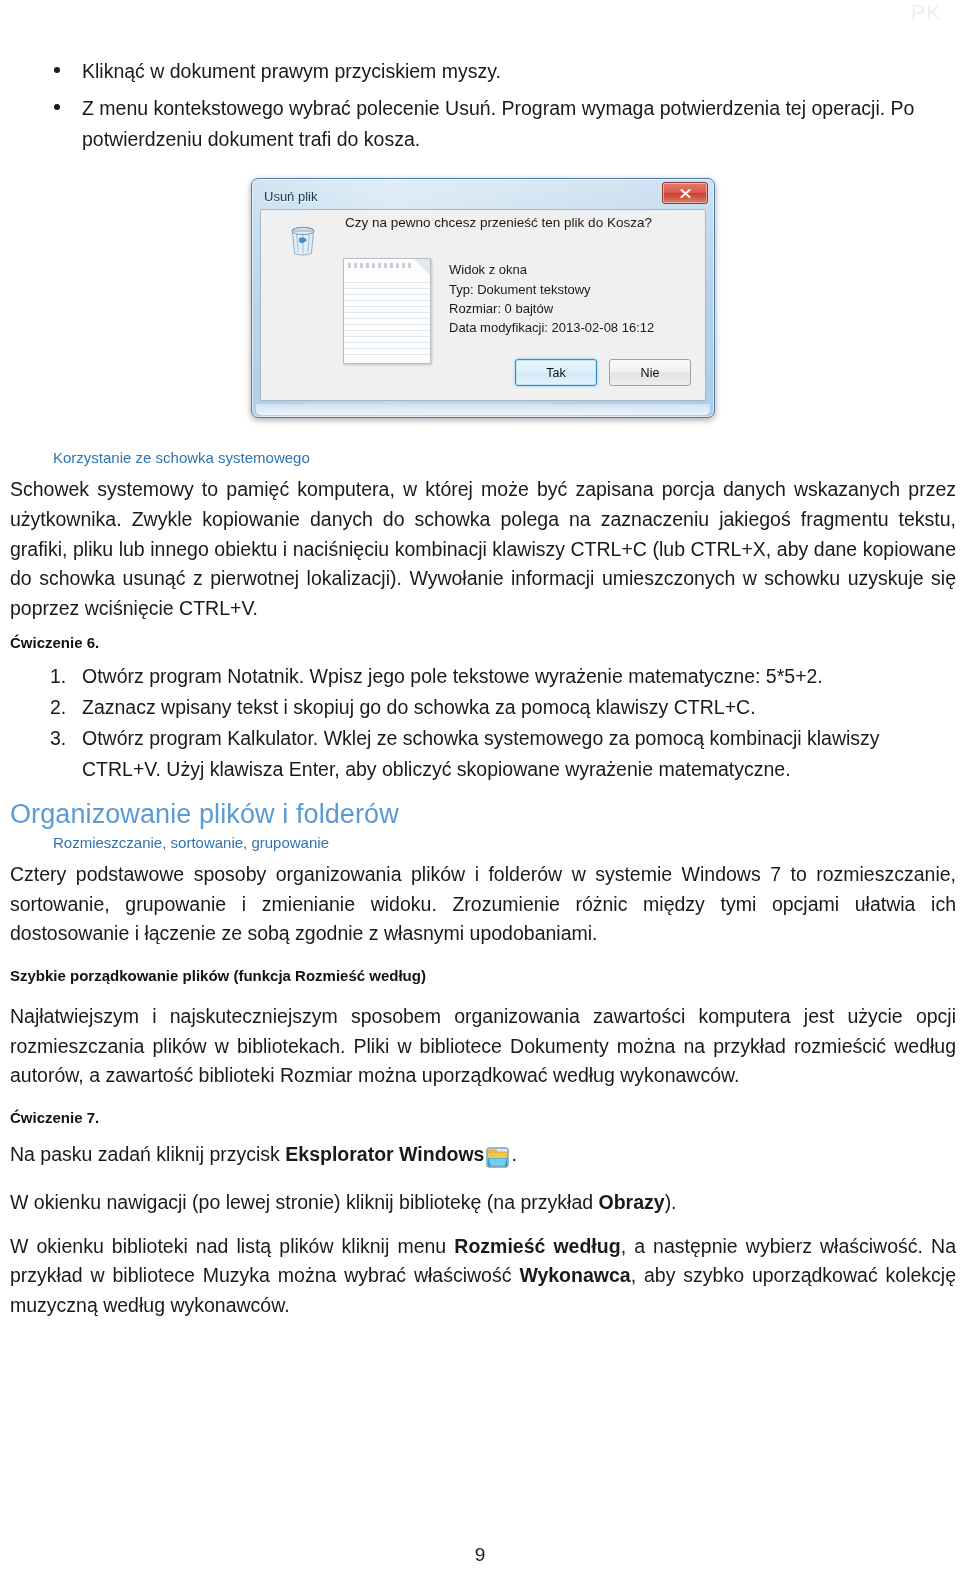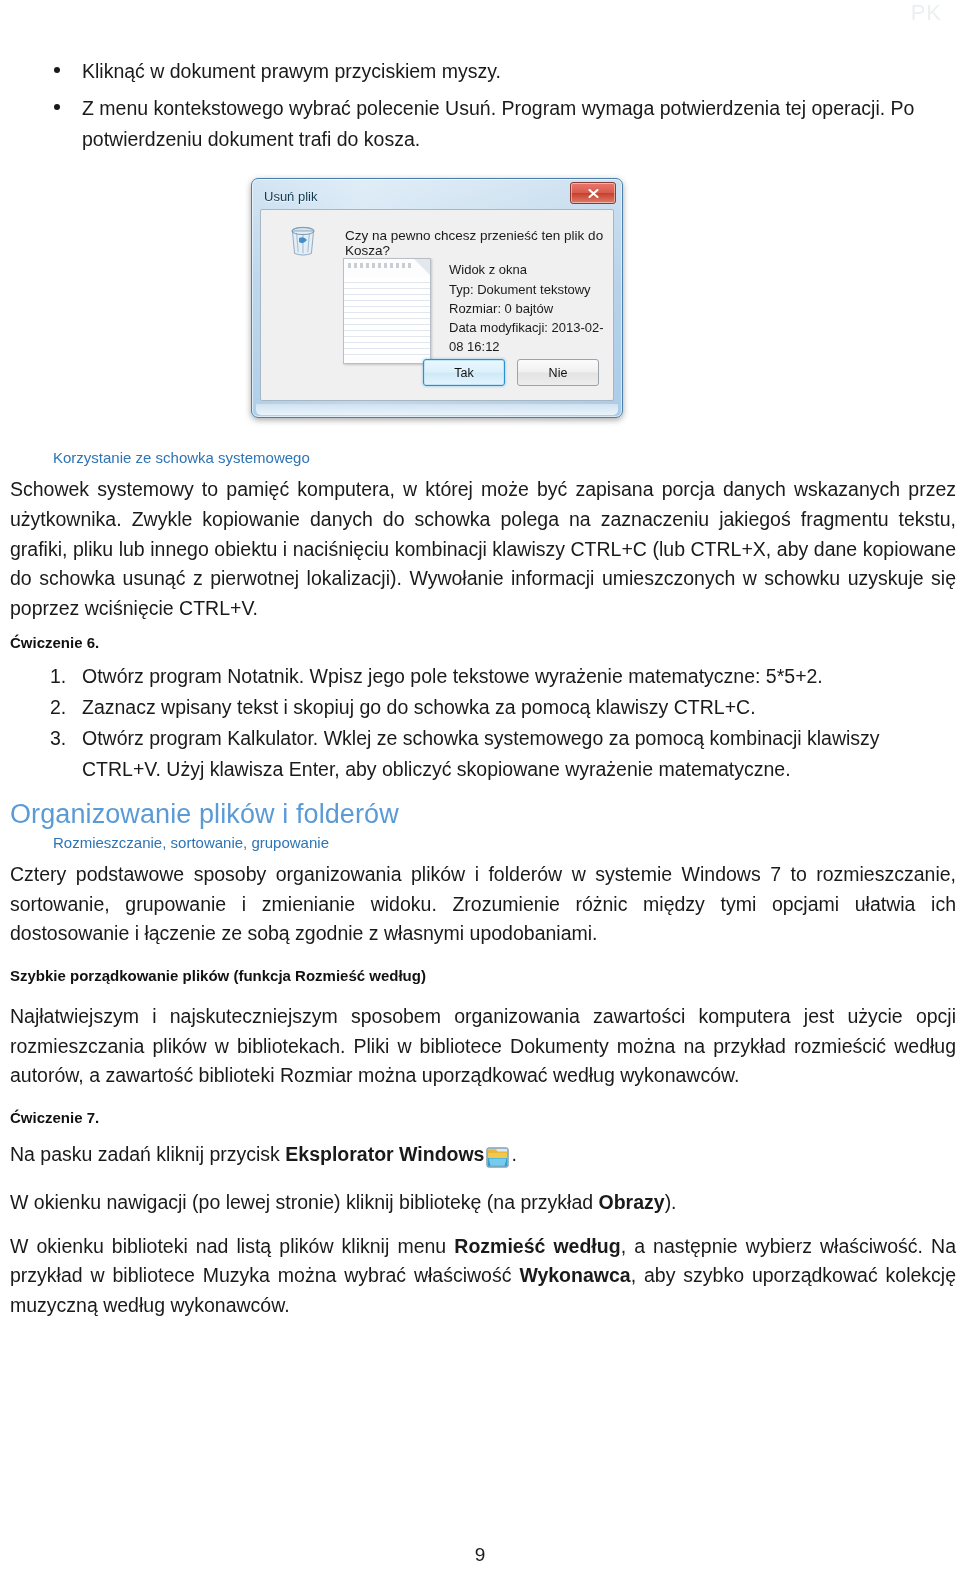--- a/index.html
+++ b/index.html
@@ -125,21 +125,21 @@
   }
   b, strong { font-weight: bold; }
 
   
   .dialog-wrap {
     margin: 0 auto;
     width: 464px;
   }
   .win-dialog {
     position: relative;
-    width: 372px;
+    width: 464px;
     height: 240px;
     box-sizing: border-box;
     border-radius: 7px;
     padding: 4px;
     background:
       linear-gradient(to bottom,
         rgba(255,255,255,.55) 0%,
         rgba(225,238,248,.45) 45%,
         rgba(190,216,238,.55) 100%),
       linear-gradient(to right, #9cc4e4, #bcd8ee 30%, #a9cbe6 65%, #93bcdf);
@@ -189,21 +189,21 @@
     position: absolute;
     left: 4px; right: 4px; bottom: 2px;
     height: 11px;
     border-radius: 0 0 5px 5px;
     background: linear-gradient(to bottom, #cfe2f1, #eaf4fb);
   }
 
   .win-question {
     position: absolute;
     left: 84px;
-    top: 18px;
+    top: 5px;
     font-size: 13.5px;
     color: #1a1a1a;
   }
 
   
   .bin-icon {
     position: absolute;
     left: 22px;
     top: 10px;
     width: 40px;

